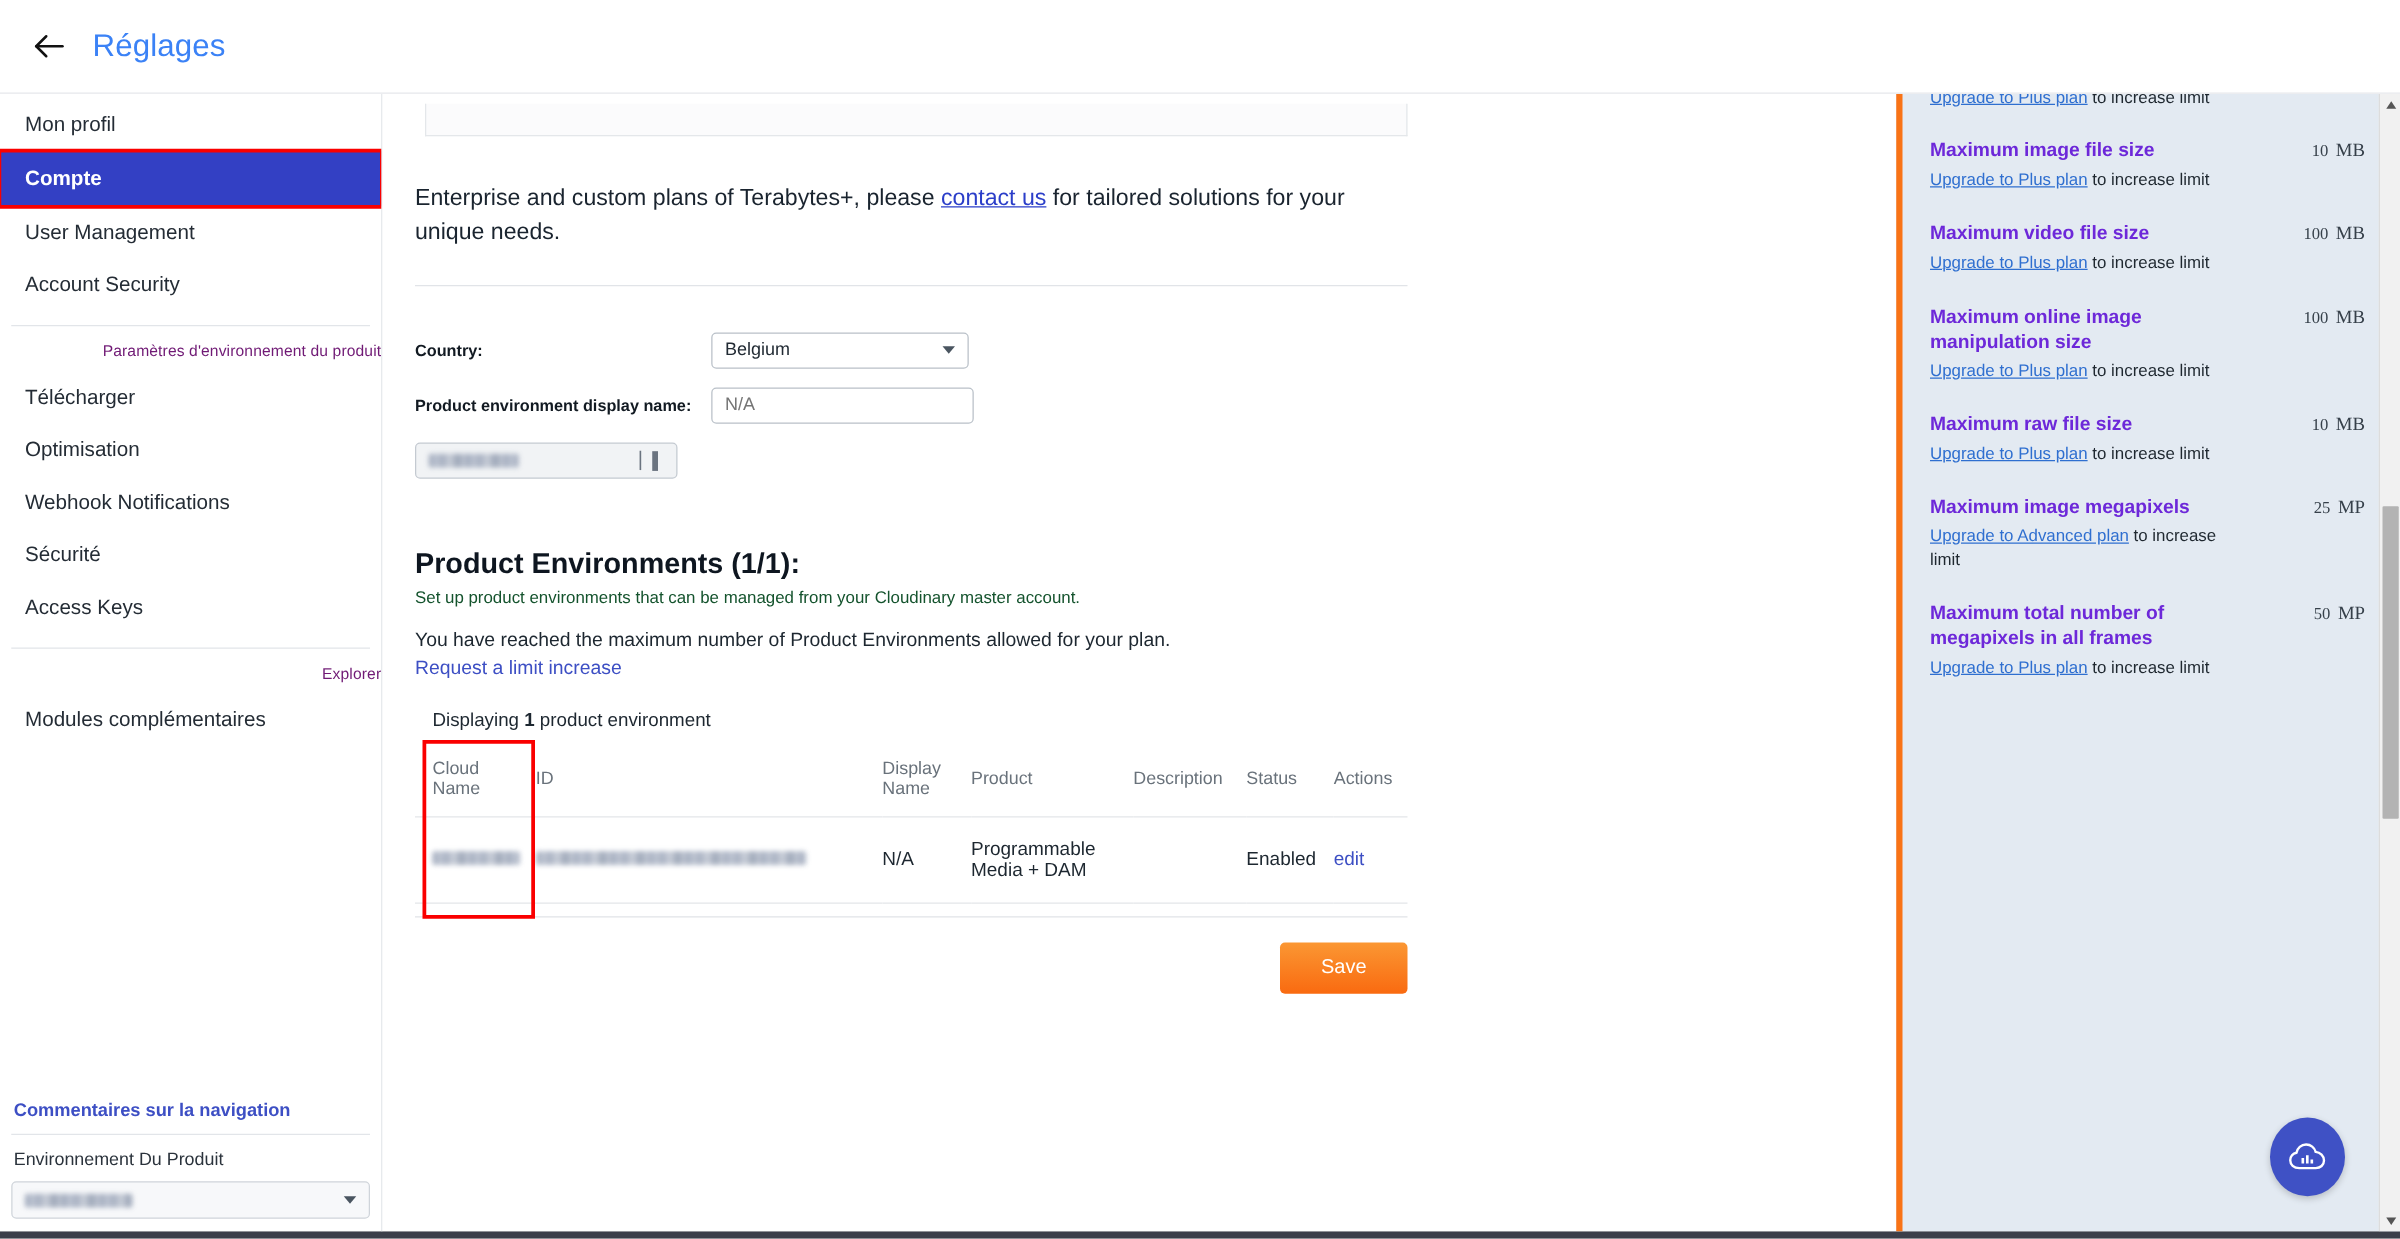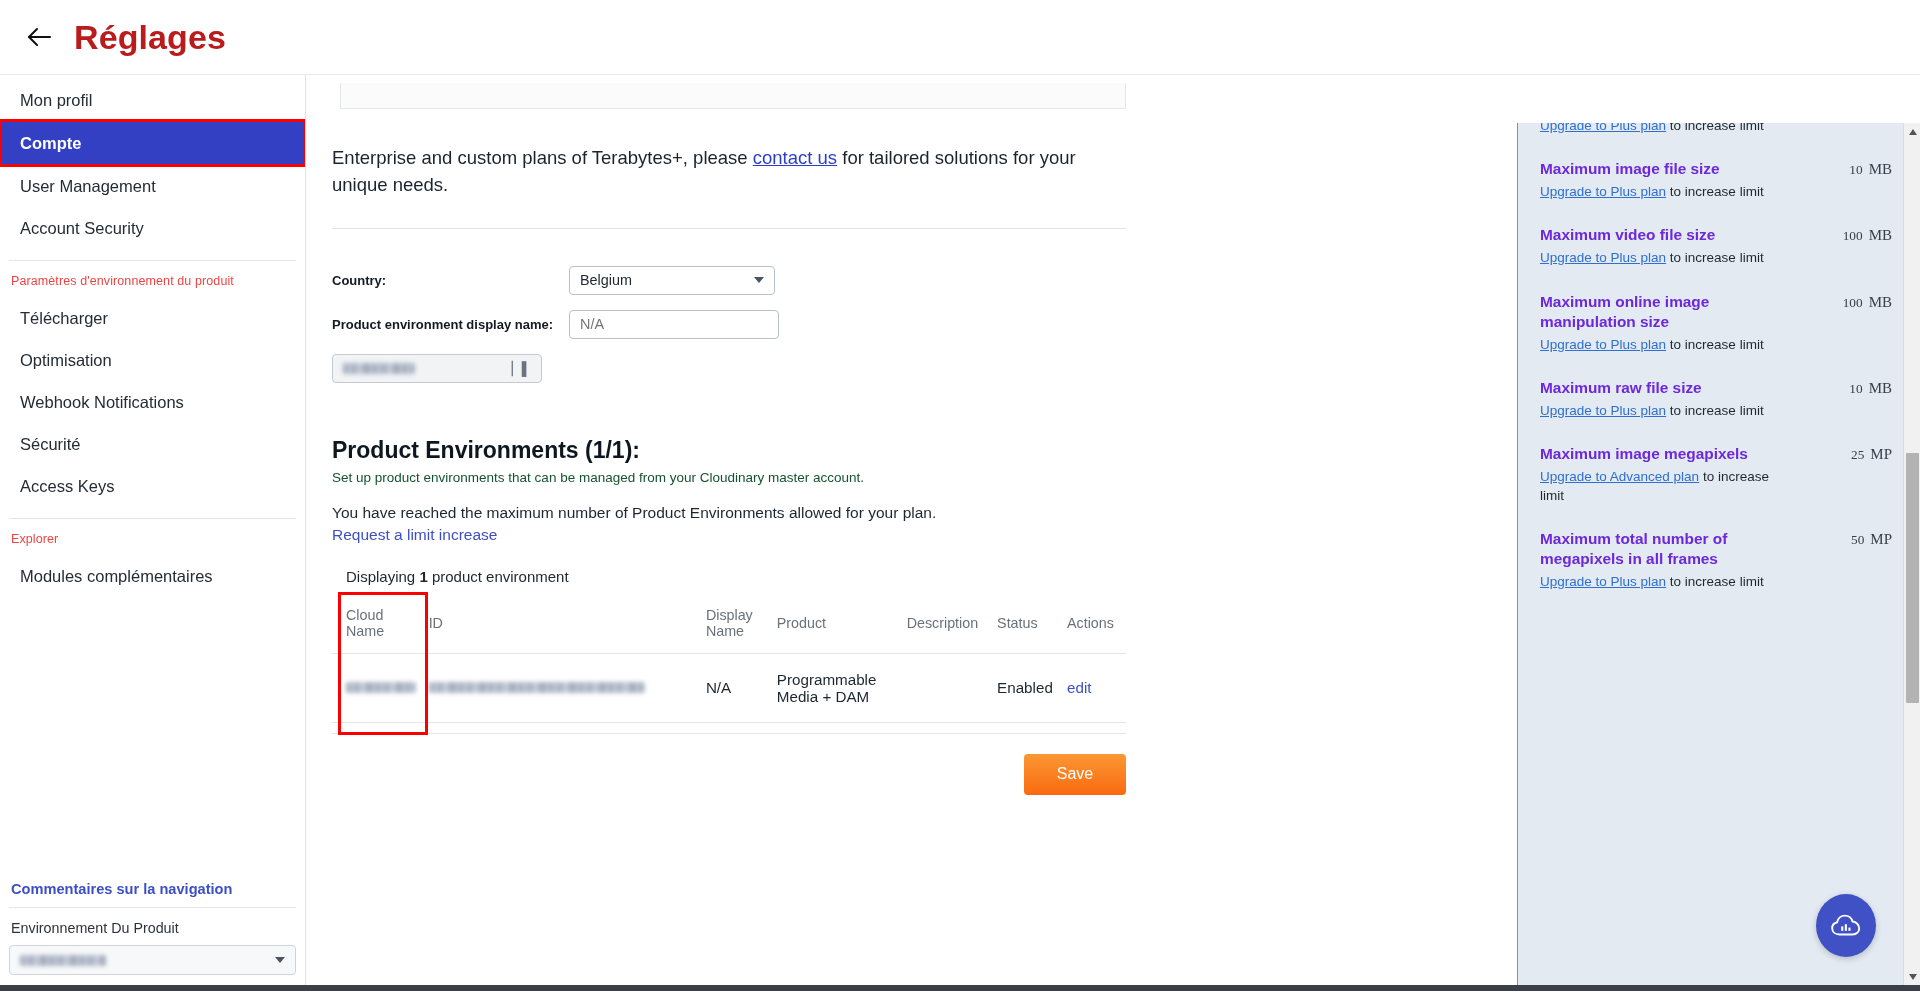--- a/index.html
+++ b/index.html
@@ -23,21 +23,21 @@
     position: relative; z-index: 5;
   }
   .back-arrow {
     width: 34px; height: 34px;
     display: flex; align-items: center; justify-content: center;
     cursor: pointer;
     color: #111;
   }
   .back-arrow svg { display:block; }
   .topbar-title {
-    font-size: 34px; font-weight: 700; color: #b91c1c;
+    font-size: 25px; font-weight: 400; color: #3b82f6;
     margin-left: 18px; letter-spacing: .1px;
   }
 
   
   .body-row { flex: 1 1 auto; display: flex; min-height: 0; position: relative; }
 
   
   .sidebar {
     width: 306px; flex: 0 0 306px;
     background: #fff;
@@ -56,23 +56,24 @@
     background: #3340c4;
     color: #ffffff;
     font-weight: 700;
     outline: 3px solid #fa0000;
     outline-offset: -1px;
     position: relative; z-index: 2;
     height: 44px;
   }
   .nav-sep { height: 1px; background: #e2e5e9; margin: 11px 9px 11px 9px; }
   .nav-group-label {
-    font-size: 12.5px; color: #ef4444;
+    font-size: 12.5px; color: #701a75;
     padding: 2px 0 9px 11px;
     letter-spacing: .1px;
+    text-align: right;
   }
   .sidebar-footer { flex: 0 0 auto; padding-bottom: 10px; }
   .feedback-link {
     font-size: 14.6px; color: #3d4fc4; font-weight: 700;
     padding: 0 0 10px 11px; cursor: pointer;
   }
   .footer-sep { height: 1px; background: #e2e5e9; margin: 0 9px 12px 9px; }
   .env-label { font-size: 14.3px; color: #2b333c; padding: 0 0 9px 11px; }
   .env-select {
     margin: 0 9px; height: 30px;
@@ -184,22 +185,21 @@
     cursor: pointer;
   }
 
   
   .right-panel {
     width: 403px; flex: 0 0 403px;
     background: #e3eaf2;
     position: relative;
     overflow: hidden;
     padding: 0 0 0 0;
-    border-left: 1px solid #f97316;
-    margin-top: 48px;
+    border-left: 5px solid #f97316;
   }
   .rp-inner { padding: 0 28px 0 22px; }
   .rp-item { margin-bottom: 24px; position: relative; }
   .rp-head { display: flex; justify-content: space-between; align-items: flex-start; }
   .rp-title { font-size: 15.4px; font-weight: 700; color: #6d28d9; line-height: 1.3; max-width: 270px; }
   .rp-value { font-size: 13.3px; color: #36404a; white-space: nowrap; font-family: "Liberation Serif", serif; padding-top: 2px; }
   .rp-value .unit { margin-left: 6px; font-size: 15px; }
   .rp-sub { font-size: 13.5px; color: #1f2830; margin-top: 3px; line-height: 1.42; max-width: 290px; }
   .rp-sub a { color: #2f6fd0; text-decoration: underline; }
   .rp-clipped { margin-top: -10px; }

